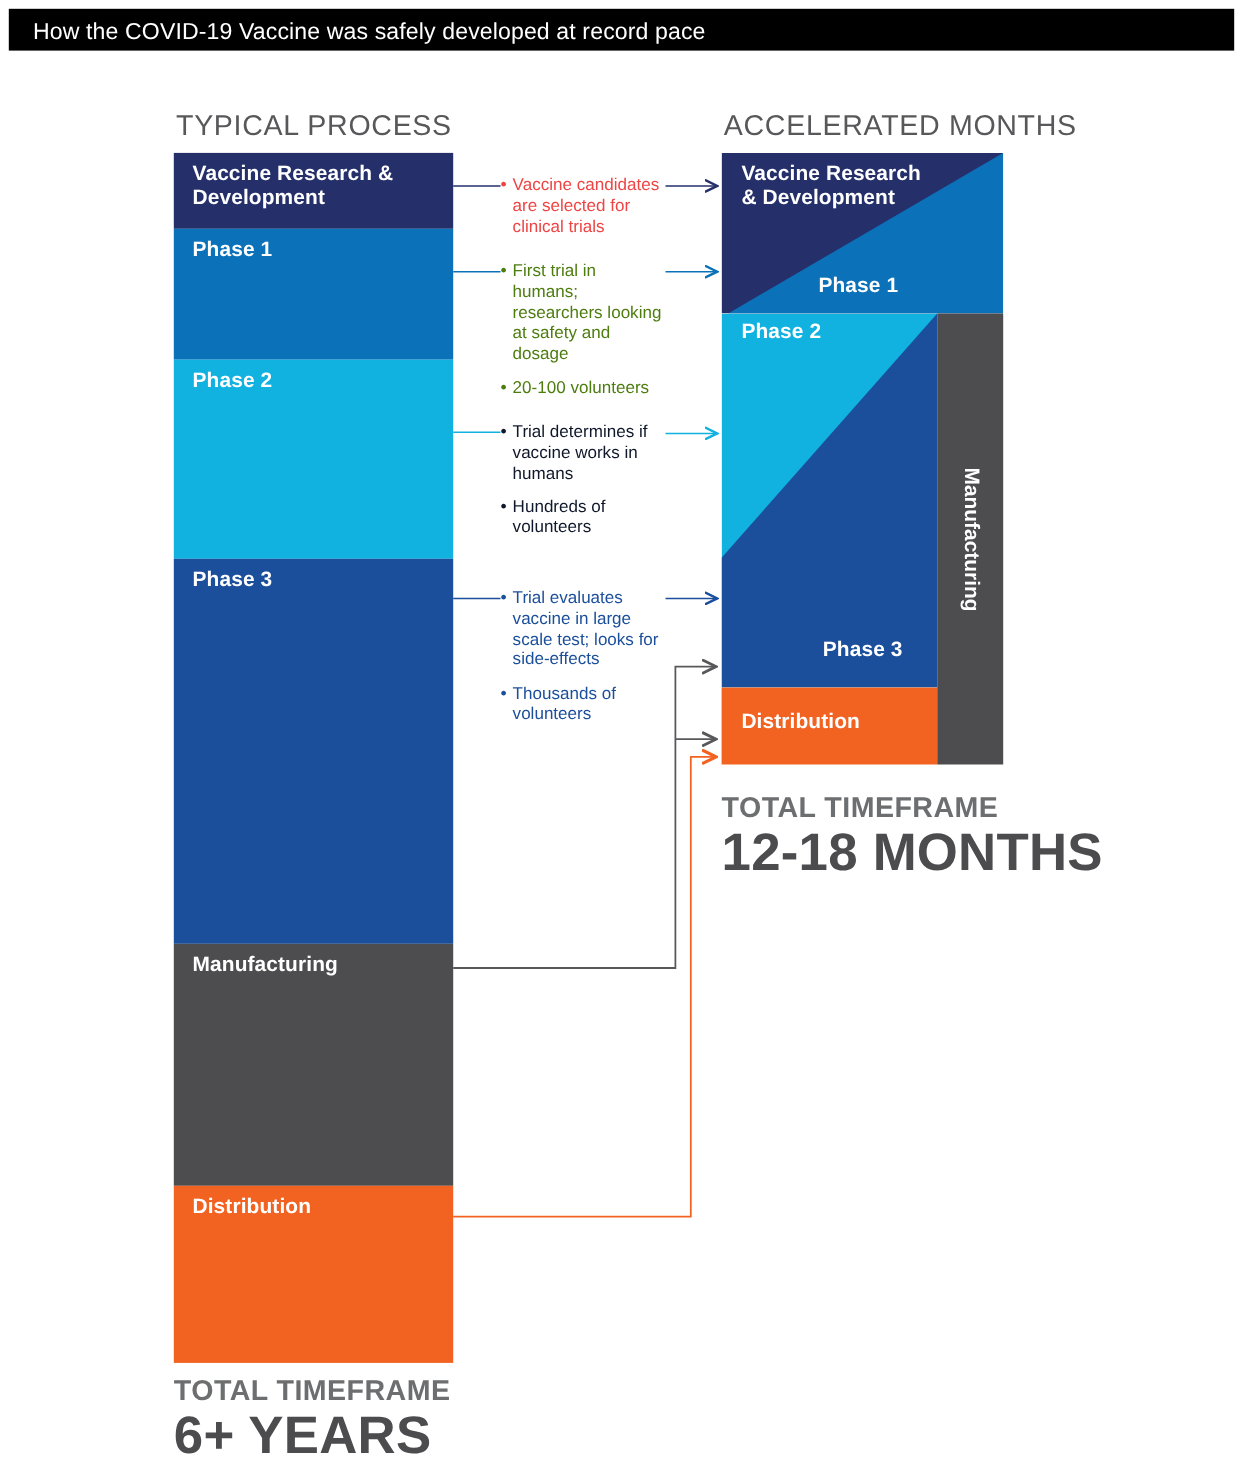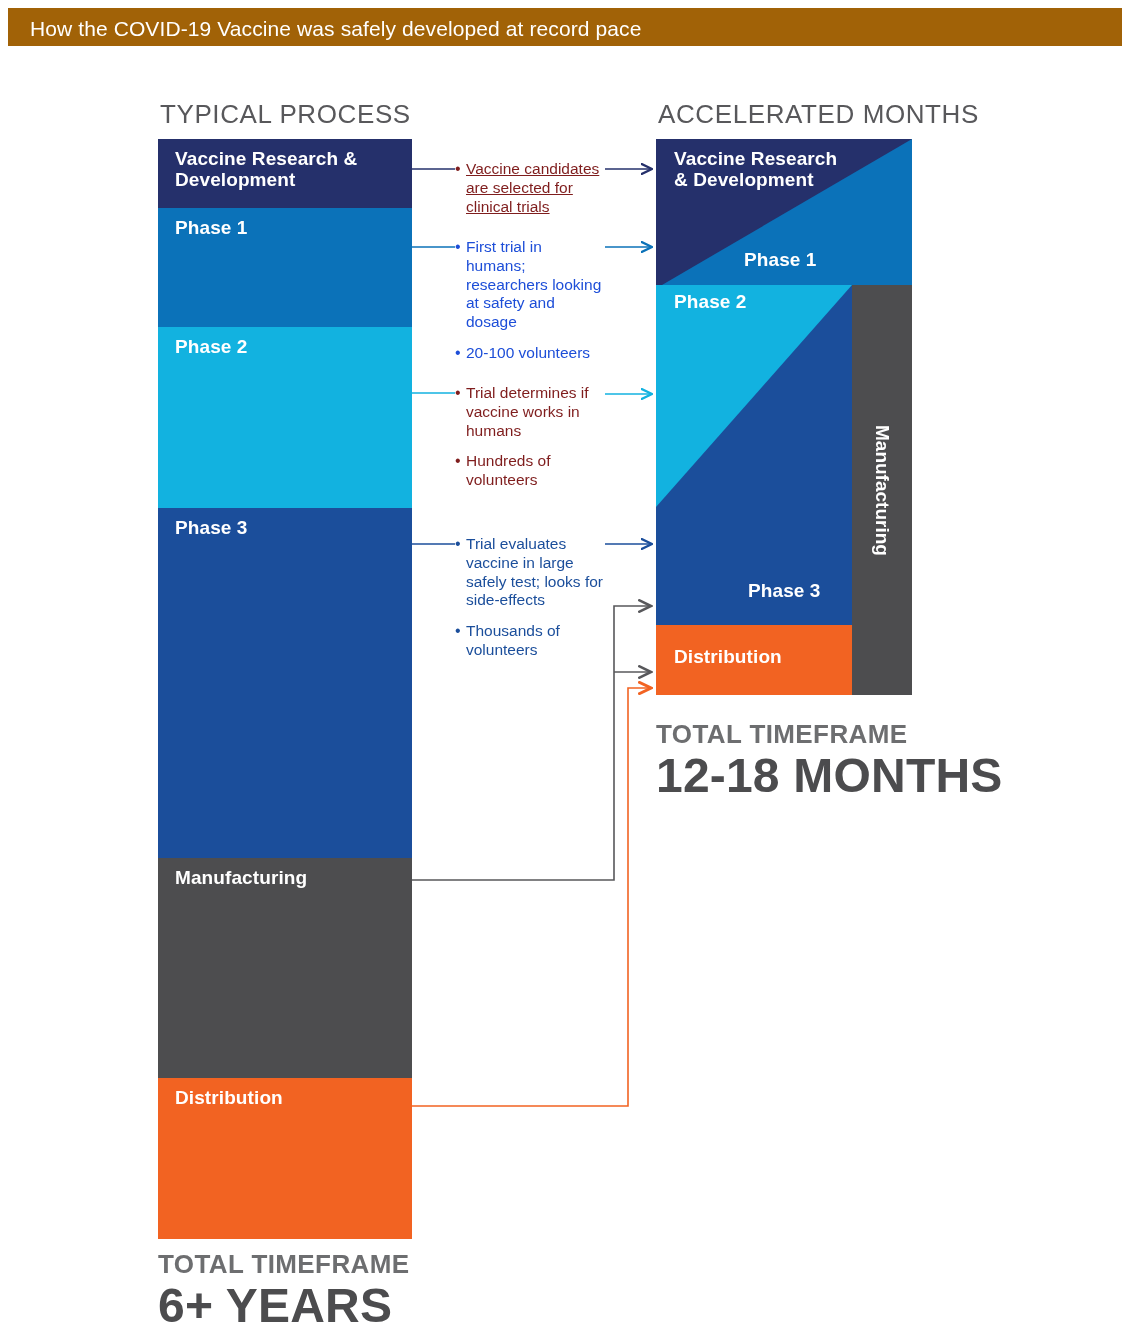--- a/index.html
+++ b/index.html
@@ -82,21 +82,21 @@
     white-space:nowrap;line-height:1.06;margin-top:4px;
   }
   #total-accel{left:656px;top:721px;}
   #total-typical{left:158px;top:1251px;}
 </style>
 </head>
 <body>
 
 <div class="canvas">
 
-  <div id="title-bar" style="background: #a16207;">
+  <div id="title-bar" style="background: #000000;">
     <div id="title-text">How the COVID-19 Vaccine was safely developed at record pace</div>
   </div>
 
   <div class="col-heading" id="heading-typical">TYPICAL PROCESS</div>
   <div class="col-heading" id="heading-accelerated">ACCELERATED MONTHS</div>
 
   <div id="typical-stack">
     <div class="seg" id="t-seg-0" style="top: 0px; height: 69px; background: rgb(37, 48, 107);">
       <div class="seg-label">Vaccine Research &amp;
 Development</div>
@@ -137,40 +137,40 @@
     <div class="a-layer" id="accel-dist" style="left: 0px; top: 486px; width: 196px; height: 70px; background: rgb(242, 99, 34);"></div>
 
     <div class="a-label" id="accel-lbl-research" style="left: 18px; top: 9px;">Vaccine Research
 &amp; Development</div>
     <div class="a-label" id="accel-lbl-p1" style="left: 88px; top: 110px;">Phase 1</div>
     <div class="a-label" id="accel-lbl-p2" style="left: 18px; top: 152px;">Phase 2</div>
     <div class="a-label" id="accel-lbl-p3" style="left: 92px; top: 441px;">Phase 3</div>
     <div class="a-label" id="accel-lbl-dist" style="left: 18px; top: 507px;">Distribution</div>
   </div>
 
-  <div class="note" id="note-0" style="top: 160px; left: 455px; color: #7f1d1d; text-decoration: underline;">
+  <div class="note" id="note-0" style="top: 160px; left: 455px; color: #ef4444;">
     <ul>
       <li>Vaccine candidates are selected for clinical trials</li>
     </ul>
   </div>
-  <div class="note" id="note-1" style="top: 238px; left: 455px; color: #1d4ed8;">
+  <div class="note" id="note-1" style="top: 238px; left: 455px; color: #4d7c0f;">
     <ul>
       <li>First trial in humans; researchers looking at safety and dosage</li>
       <li>20-100 volunteers</li>
     </ul>
   </div>
-  <div class="note" id="note-2" style="top: 384px; left: 455px; color: #7f1d1d;">
+  <div class="note" id="note-2" style="top: 384px; left: 455px; color: #0f172a;">
     <ul>
       <li>Trial determines if vaccine works in humans</li>
       <li>Hundreds of volunteers</li>
     </ul>
   </div>
   <div class="note" id="note-3" style="top: 535px; left: 455px; color: rgb(27, 78, 155);">
     <ul>
-      <li>Trial evaluates vaccine in large safely test; looks for side-effects</li>
+      <li>Trial evaluates vaccine in large scale test; looks for side-effects</li>
       <li>Thousands of volunteers</li>
     </ul>
   </div>
 
   <svg id="wires" viewBox="0 0 1130 1340">
     <defs>
       <marker id="ah-navy" markerWidth="9" markerHeight="9" refX="8" refY="4.5" orient="auto">
         <path d="M0,0.6 L8,4.5 L0,8.4" fill="none" stroke="#25306b" stroke-width="1.6"></path>
       </marker>
       <marker id="ah-bluemed" markerWidth="9" markerHeight="9" refX="8" refY="4.5" orient="auto">

